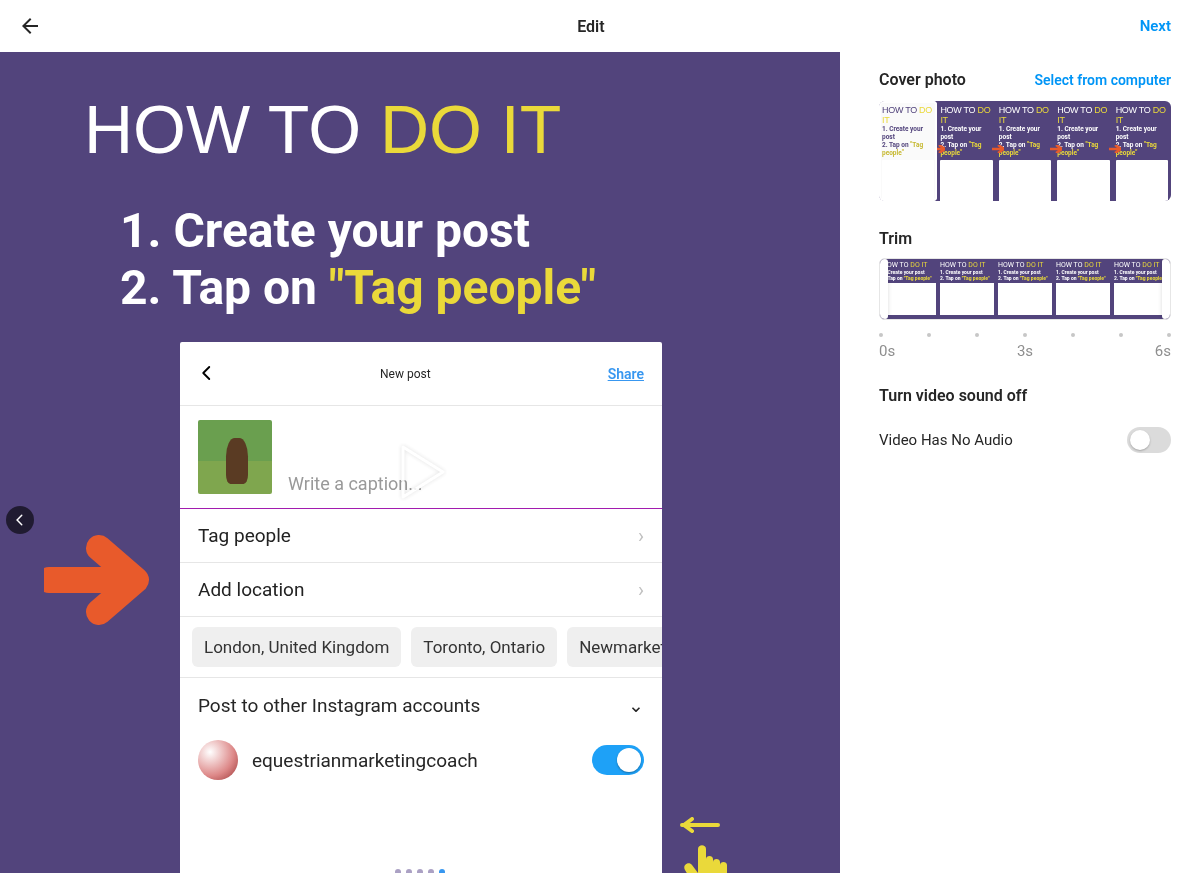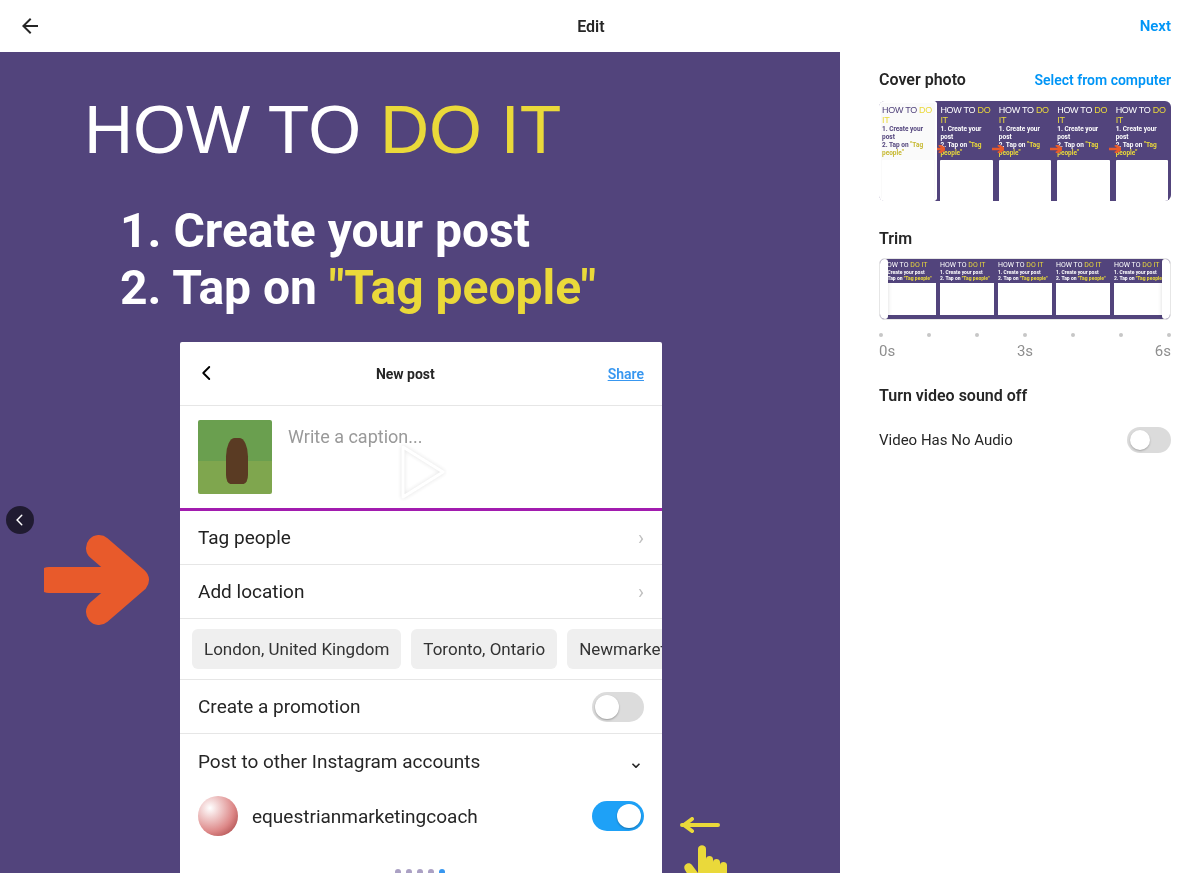--- a/index.html
+++ b/index.html
@@ -29,23 +29,23 @@
   .step1 { font-size:48px; color:#fff; }
   .step2 { font-size:48px; color:#fff; }
   .step2 .yellow { color:#ead93a; }
   .phonecard {
     position:absolute; top:290px; left:180px; width:482px; height:540px; background:#fff;
     border-radius:2px; overflow:hidden;
     color:#262626;
   }
   .pc-header { height:64px; border-bottom:1px solid #e6e6e6; display:flex; align-items:center; justify-content:space-between; padding:0 18px; }
   .pc-header .left-ch { font-size:24px; font-weight:300;}
-  .pc-header .title { font-size:14px; font-weight:700; }
+  .pc-header .title { font-size:12px; font-weight:400; }
   .pc-header .share { font-size:14px; font-weight:600; color:#3897f0; text-decoration:underline; cursor:pointer;margin-left:13px;}
-  .pc-caption { display:flex; align-items:flex-start; padding:14px 18px; border-bottom:3px solid #a21caf;}
+  .pc-caption { display:flex; align-items:flex-end; padding:14px 18px; border-bottom:1px solid #a21caf;}
   .pc-caption .thumb { width:74px; height:74px; background:linear-gradient(180deg,#6a9f4f 0%, #6a9f4f 55%, #7fa64e 55%, #7fa64e 100%); border-radius:2px; position:relative; }
   .pc-caption .thumb::after { content:""; position:absolute; left:28px; top:18px; width:22px; height:46px; background:#5a3b23; border-radius:40% 40% 20% 20%; }
   .pc-caption .caption { margin-left:16px; color:#999; font-size:18px; padding-top:6px;}
   .pc-row { display:flex; align-items:center; justify-content:space-between; padding:0 18px; height:54px; border-bottom:1px solid #e6e6e6; font-size:19px; color:#222;}
   .pc-row .chev { color:#c0c0c0; font-size:20px;}
   .chips { display:flex; gap:10px; padding:10px 12px; border-bottom:1px solid #e6e6e6; overflow:hidden;}
   .chip { background:#efefef; border-radius:6px; padding:10px 12px; font-size:17px; color:#333; white-space:nowrap;}
   .pc-row2 { display:flex; align-items:center; justify-content:space-between; padding:0 18px; height:54px; border-bottom:1px solid #e6e6e6; font-size:19px;}
   .switch { width:52px; height:30px; border-radius:30px; background:#dcdcdc; position:relative;}
   .switch::after { content:""; position:absolute; left:3px; top:3px; width:24px; height:24px; background:#fff; border-radius:50%; box-shadow:0 1px 2px rgba(0,0,0,.3);}
@@ -158,24 +158,20 @@
       </div>
       <div class="pc-row">
         <span>Add location</span>
         <span class="chev">›</span>
       </div>
       <div class="chips">
         <div class="chip">London, United Kingdom</div>
         <div class="chip">Toronto, Ontario</div>
         <div class="chip">Newmarket,</div>
       </div>
-      <div class="pc-row2">
-        <span>Create a promotion</span>
-        <div class="switch"></div>
-      </div>
       <div class="pc-row3">
         <span>Post to other Instagram accounts</span>
         <span class="chev">⌄</span>
       </div>
       <div class="account-row">
         <div class="avatar-wrap">
           <div class="avatar"></div>
           <span>equestrianmarketingcoach</span>
         </div>
         <div class="switch on"></div>

